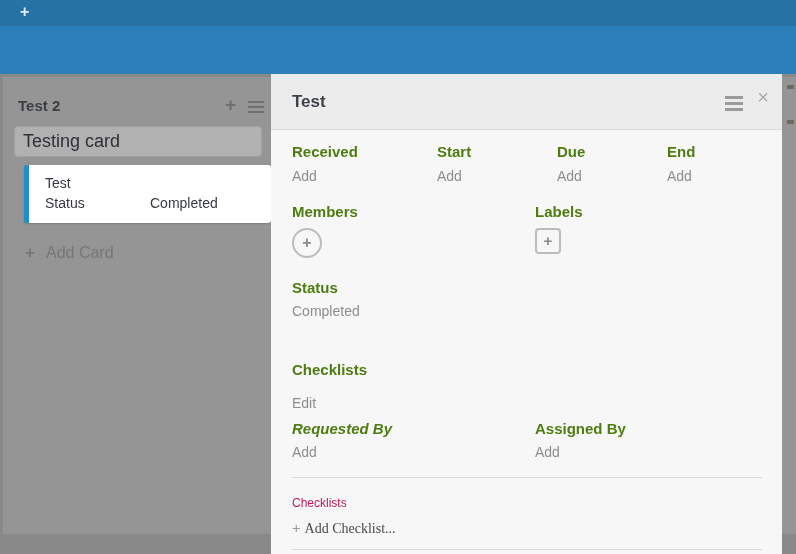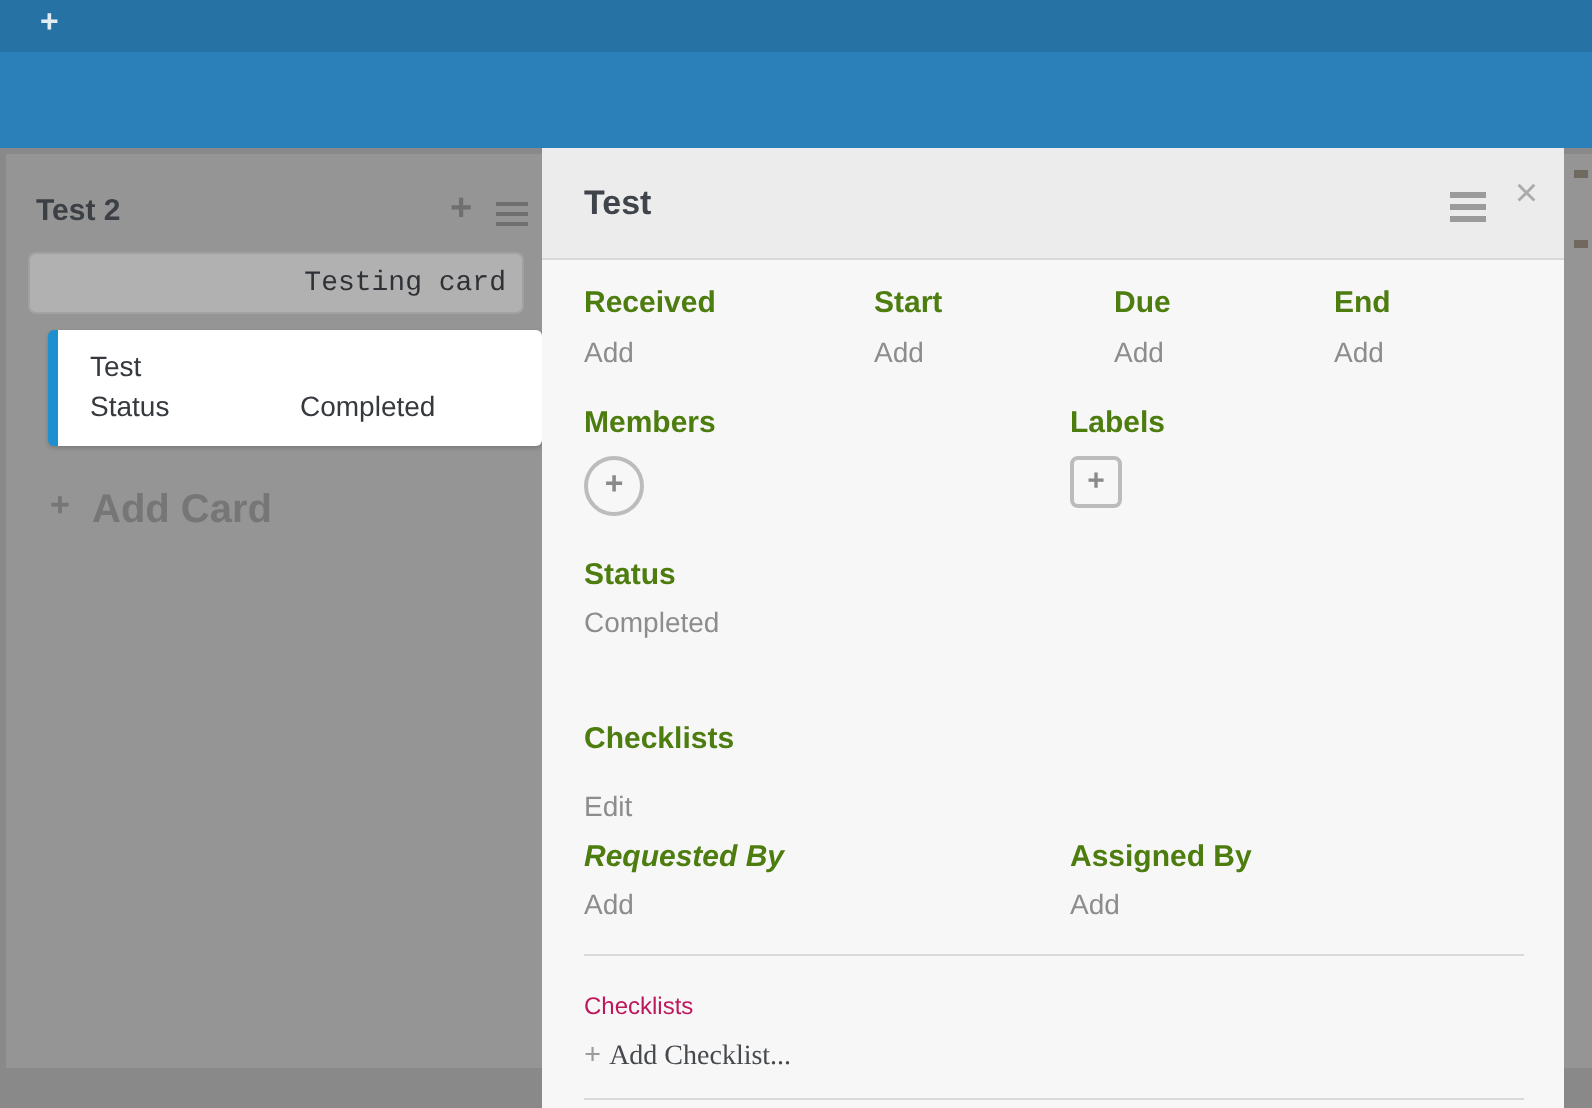--- a/index.html
+++ b/index.html
@@ -21,32 +21,32 @@
   
   .list { position:absolute; left:0; top:0; width:268px; height:457px; }
   .list-title { position:absolute; left:15px; top:20px; font-size:15px; font-weight:bold; color:#3c4045; }
   .list-plus { position:absolute; left:222px; top:17px; font-size:19px; font-weight:bold; color:#6f6f6f; cursor:pointer; }
   .hamburger { position:absolute; display:inline-block; width:16px; cursor:pointer; }
   .hamburger i { display:block; height:2px; background:#6f6f6f; margin-bottom:3px; }
   .list-menu { left:245px; top:24px; }
 
   .composer { position:absolute; left:11px; top:49px; width:248px; height:31px;
               background:#b1b1b1; border:1px solid #a2a2a2; border-radius:4px;
-              font-family:Liberation Mono, monospace; font-size:14px; color:#2e3136; padding:0 8px; outline:none;text-align:right; }
+              font-family:Liberation Sans, sans-serif; font-size:18px; color:#2e3136; padding:0 8px; outline:none; }
 
   .minicard { position:absolute; left:21px; top:88px; width:247px; height:58px;
               background:#ffffff; border-left:5px solid #1e90d0; border-radius:3px;
               box-shadow:0 1px 2px rgba(0,0,0,.18); padding:8px 0 0 16px; cursor:pointer; }
   .minicard .mc-title { font-size:14px; line-height:20px; color:#36393e; }
   .minicard .mc-row { display:flex; font-size:14px; line-height:21px; color:#36393e; }
   .minicard .mc-field { width:105px; }
 
   .add-card { position:absolute; left:22px; top:165px; cursor:pointer; color:#767676; }
   .add-card .ac-plus { position:absolute; left:0; top:1px; font-size:17px; font-weight:bold; }
-  .add-card .ac-label { position:absolute; left:21px; top:2px; font-size:20px; white-space:nowrap;font-weight:bold; }
+  .add-card .ac-label { position:absolute; left:21px; top:2px; font-size:16px; white-space:nowrap; }
 
   
   .panel { position:absolute; left:271px; top:74px; width:511px; height:480px; background:#f7f7f7; z-index:6; }
   .panel-header { position:absolute; left:0; top:0; width:511px; height:56px; background:#ececec; border-bottom:1px solid #d9d9d9; }
   .panel-title { position:absolute; left:21px; top:18px; font-size:17px; font-weight:bold; color:#3f434a; cursor:pointer; }
   .panel-menu { right:39px; left:auto; top:22px; width:18px; }
   .panel-menu i { background:#9b9b9b; height:3px; margin-bottom:3px; }
   .panel-close { position:absolute; right:13px; top:13px; font-size:20px; color:#ababab; cursor:pointer; line-height:20px; }
 
   .sec-label { position:absolute; font-size:15px; font-weight:bold; color:#4d7c0f; line-height:17px; white-space:nowrap; }

